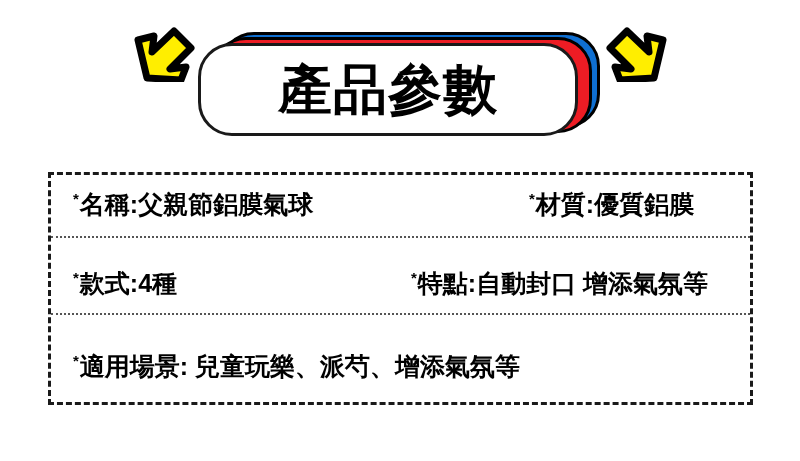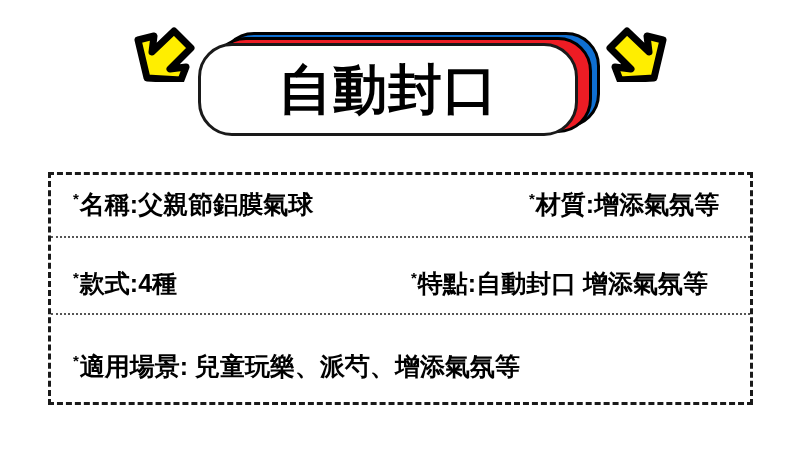--- a/index.html
+++ b/index.html
@@ -141,42 +141,42 @@
   <div class="arrow arrow-left">
     <svg width="62" height="60" viewBox="0 0 62 60" xmlns="http://www.w3.org/2000/svg">
       <path d="M4 18 L20 14 L18 30 L40 9 L57 26 L36 47 L52 45 L47 58 L13 56 Z" fill="#ffee00" stroke="#000000" stroke-width="7" stroke-linejoin="round"></path>
     </svg>
   </div>
 
   <div class="banner-wrap">
     <div class="banner-layer banner-blue"></div>
     <div class="banner-layer banner-red"></div>
     <div class="banner-layer banner-white">
-      <span class="banner-title">自動封口</span>
+      <span class="banner-title">產品參數</span>
     </div>
   </div>
 
   <div class="arrow arrow-right">
     <svg width="62" height="60" viewBox="0 0 62 60" xmlns="http://www.w3.org/2000/svg">
       <g transform="translate(62,0) scale(-1,1)">
         <path d="M4 18 L20 14 L18 30 L40 9 L57 26 L36 47 L52 45 L47 58 L13 56 Z" fill="#ffee00" stroke="#000000" stroke-width="7" stroke-linejoin="round"></path>
       </g>
     </svg>
   </div>
 
   <div class="spec-table">
 
     <div class="spec-row row-1 divided">
       <div class="spec-cell cell-left-1">
         <span class="star">*</span>
         <span class="cell-text">名稱:父親節鋁膜氣球</span>
       </div>
       <div class="spec-cell cell-right-1">
         <span class="star">*</span>
-        <span class="cell-text">材質:增添氣氛等</span>
+        <span class="cell-text">材質:優質鋁膜</span>
       </div>
     </div>
 
     <div class="spec-row row-2 divided">
       <div class="spec-cell cell-left-2">
         <span class="star">*</span>
         <span class="cell-text">款式:4種</span>
       </div>
       <div class="spec-cell cell-right-2">
         <span class="star">*</span>

